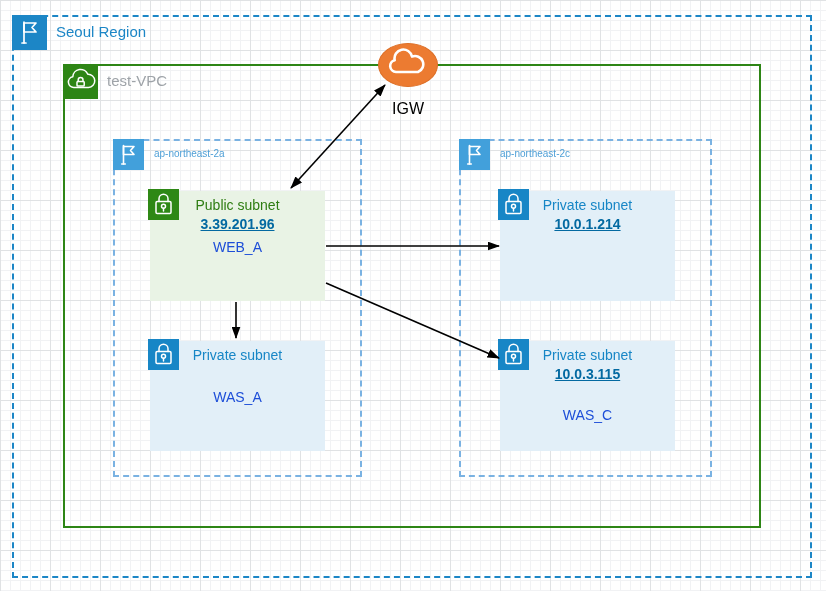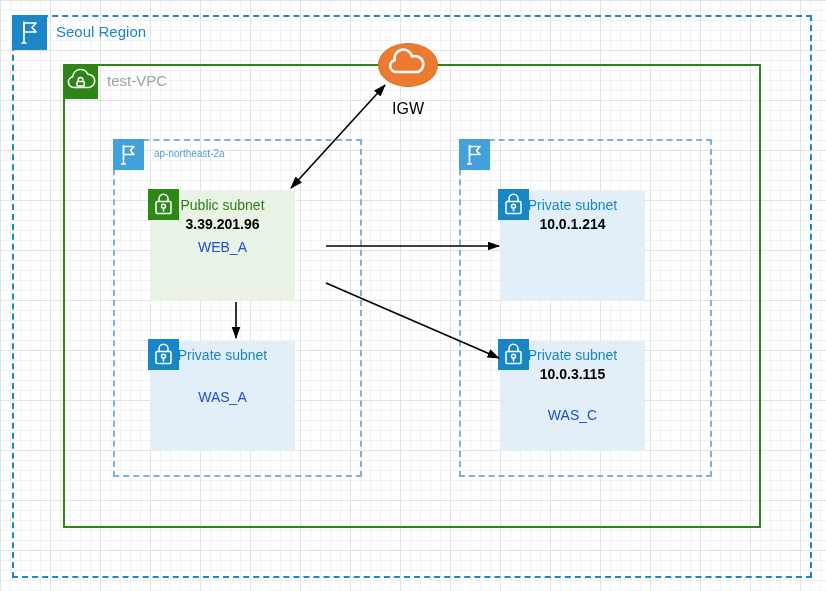--- a/index.html
+++ b/index.html
@@ -51,31 +51,31 @@
   .hdr-label{
     position:absolute;white-space:nowrap;
     font-size:15px;line-height:33px;top:-2px;left:42px;
   }
   .region-label{color:#1c86c6;}
   .vpc-label{color:#9ea3a8;}
   .az-label{font-size:10px;line-height:29px;left:39px;color:#4e9fd6;}
 
   
   .subnet{
-    width:145px;height:110px;z-index:2;
+    width:175px;height:110px;z-index:2;
     text-align:center;font-size:14px;
   }
   .subnet.public{background:#e9f3e5;}
   .subnet.private{background:#e2eff8;text-align:center;}
   .subnet .title{
     display:block;margin-top:5px;min-height:19px;line-height:19px;
   }
   .subnet.public .title{color:#2e7d12;}
   .subnet.private .title{color:#1786c6;}
-  .subnet .ip{display:block;min-height:18px;line-height:18px;font-weight:bold;color:#000000;}
+  .subnet .ip{display:block;min-height:18px;line-height:18px;font-weight:bold;color:#0369a1;text-decoration:underline;}
   .subnet .name{display:block;margin-top:5px;min-height:19px;line-height:19px;color:#1d4ed8;}
   .sn-web-a{left:150px;top:191px;}
   .sn-web-c{left:500px;top:191px;}
   .sn-was-a{left:150px;top:341px;}
   .sn-was-c{left:500px;top:341px;}
 
   
   .igw{
     left:378px;top:43px;width:60px;height:44px;
     background:#ec7b31;border:1px solid #dd6f27;border-radius:50%;
@@ -139,20 +139,21 @@
   <div class="abs az-rect az-c">
     <span class="corner-icon icon-31 az-icon-bg">
       <svg width="31" height="31" viewBox="0 0 31 31">
         <g stroke="#ffffff" stroke-width="1.6" fill="none" stroke-linejoin="round" stroke-linecap="round">
           <path d="M10.5 25 V6.5"></path>
           <path d="M8.7 25 h3.6"></path>
           <path d="M10.5 7.5 h10.5 l-3.5 4 3.5 4 h-10.5 z"></path>
         </g>
       </svg>
     </span>
+    <span class="hdr-label az-label">ap-northeast-2c</span>
   </div>
 
   <div class="abs subnet public sn-web-a">
     <span class="corner-icon icon-31 pub-icon-bg">
       <svg width="31" height="31" viewBox="0 0 31 31">
         <g stroke="#ffffff" stroke-width="1.5" fill="none" stroke-linejoin="round" stroke-linecap="round">
           <path d="M11 12.5 v-2.7 a4.5 4.5 0 0 1 9 0 v2.7"></path>
           <rect x="8" y="12.5" width="15" height="12" rx="1.2"></rect>
           <circle cx="15.5" cy="17.3" r="2"></circle>
           <path d="M15.5 19.3 v2.7"></path>

